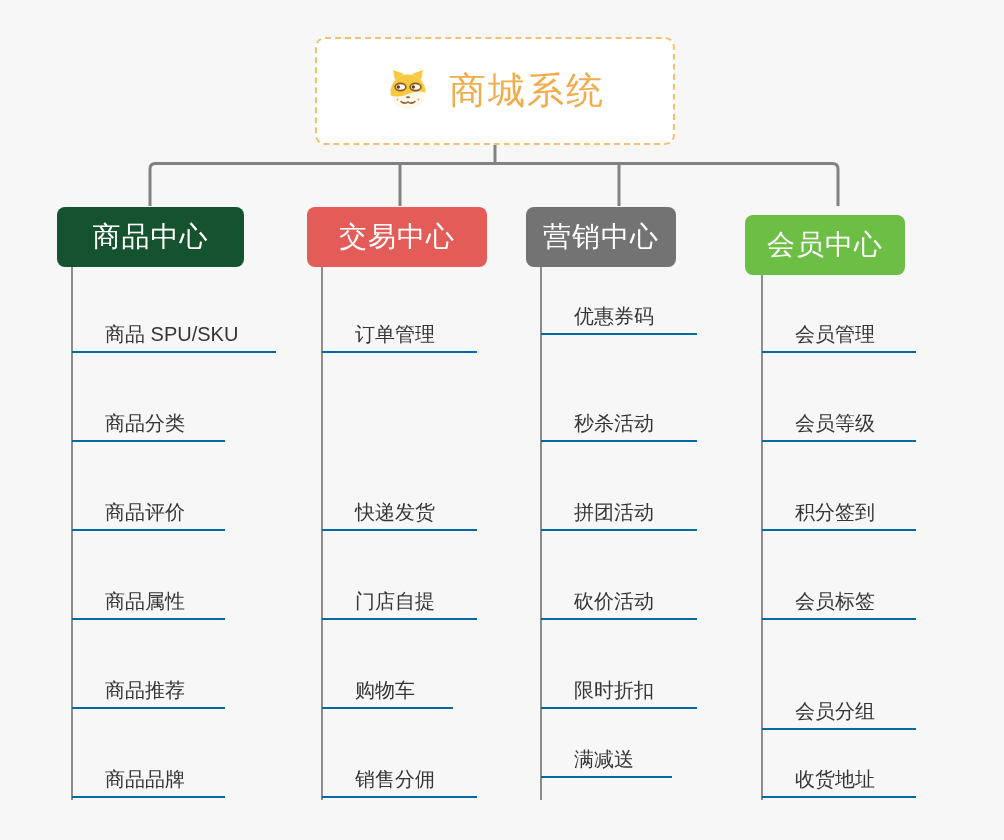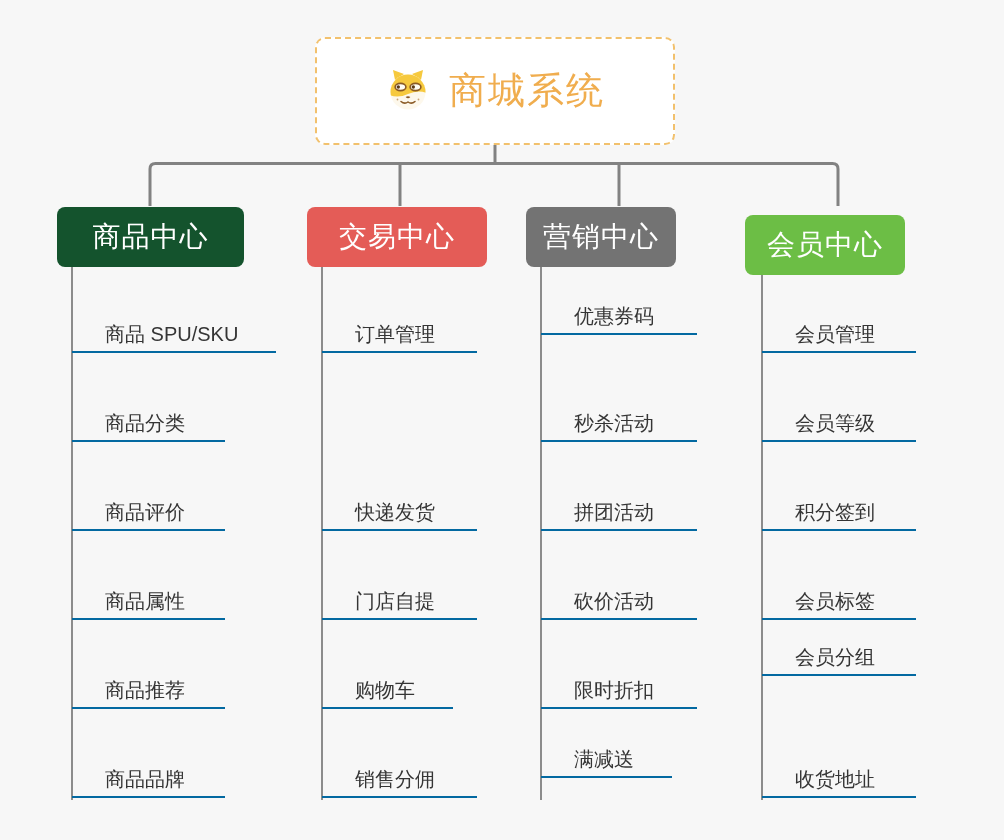--- a/index.html
+++ b/index.html
@@ -141,16 +141,16 @@
   <div class="leaf c3" style="top:403px;width:156px">秒杀活动</div>
   <div class="leaf c3" style="top:492px;width:156px">拼团活动</div>
   <div class="leaf c3" style="top:581px;width:156px">砍价活动</div>
   <div class="leaf c3" style="top:670px;width:156px">限时折扣</div>
   <div class="leaf c3" style="top:739px;width:131px">满减送</div>
 
   <div class="leaf c4" style="top:314px;width:154px">会员管理</div>
   <div class="leaf c4" style="top:403px;width:154px">会员等级</div>
   <div class="leaf c4" style="top:492px;width:154px">积分签到</div>
   <div class="leaf c4" style="top:581px;width:154px">会员标签</div>
-  <div class="leaf c4" style="top:637px;width:154px">会员分组</div>
+  <div class="leaf c4" style="top:691px;width:154px">会员分组</div>
   <div class="leaf c4" style="top:759px;width:154px">收货地址</div>
 
 </div>
 
 </body></html>

